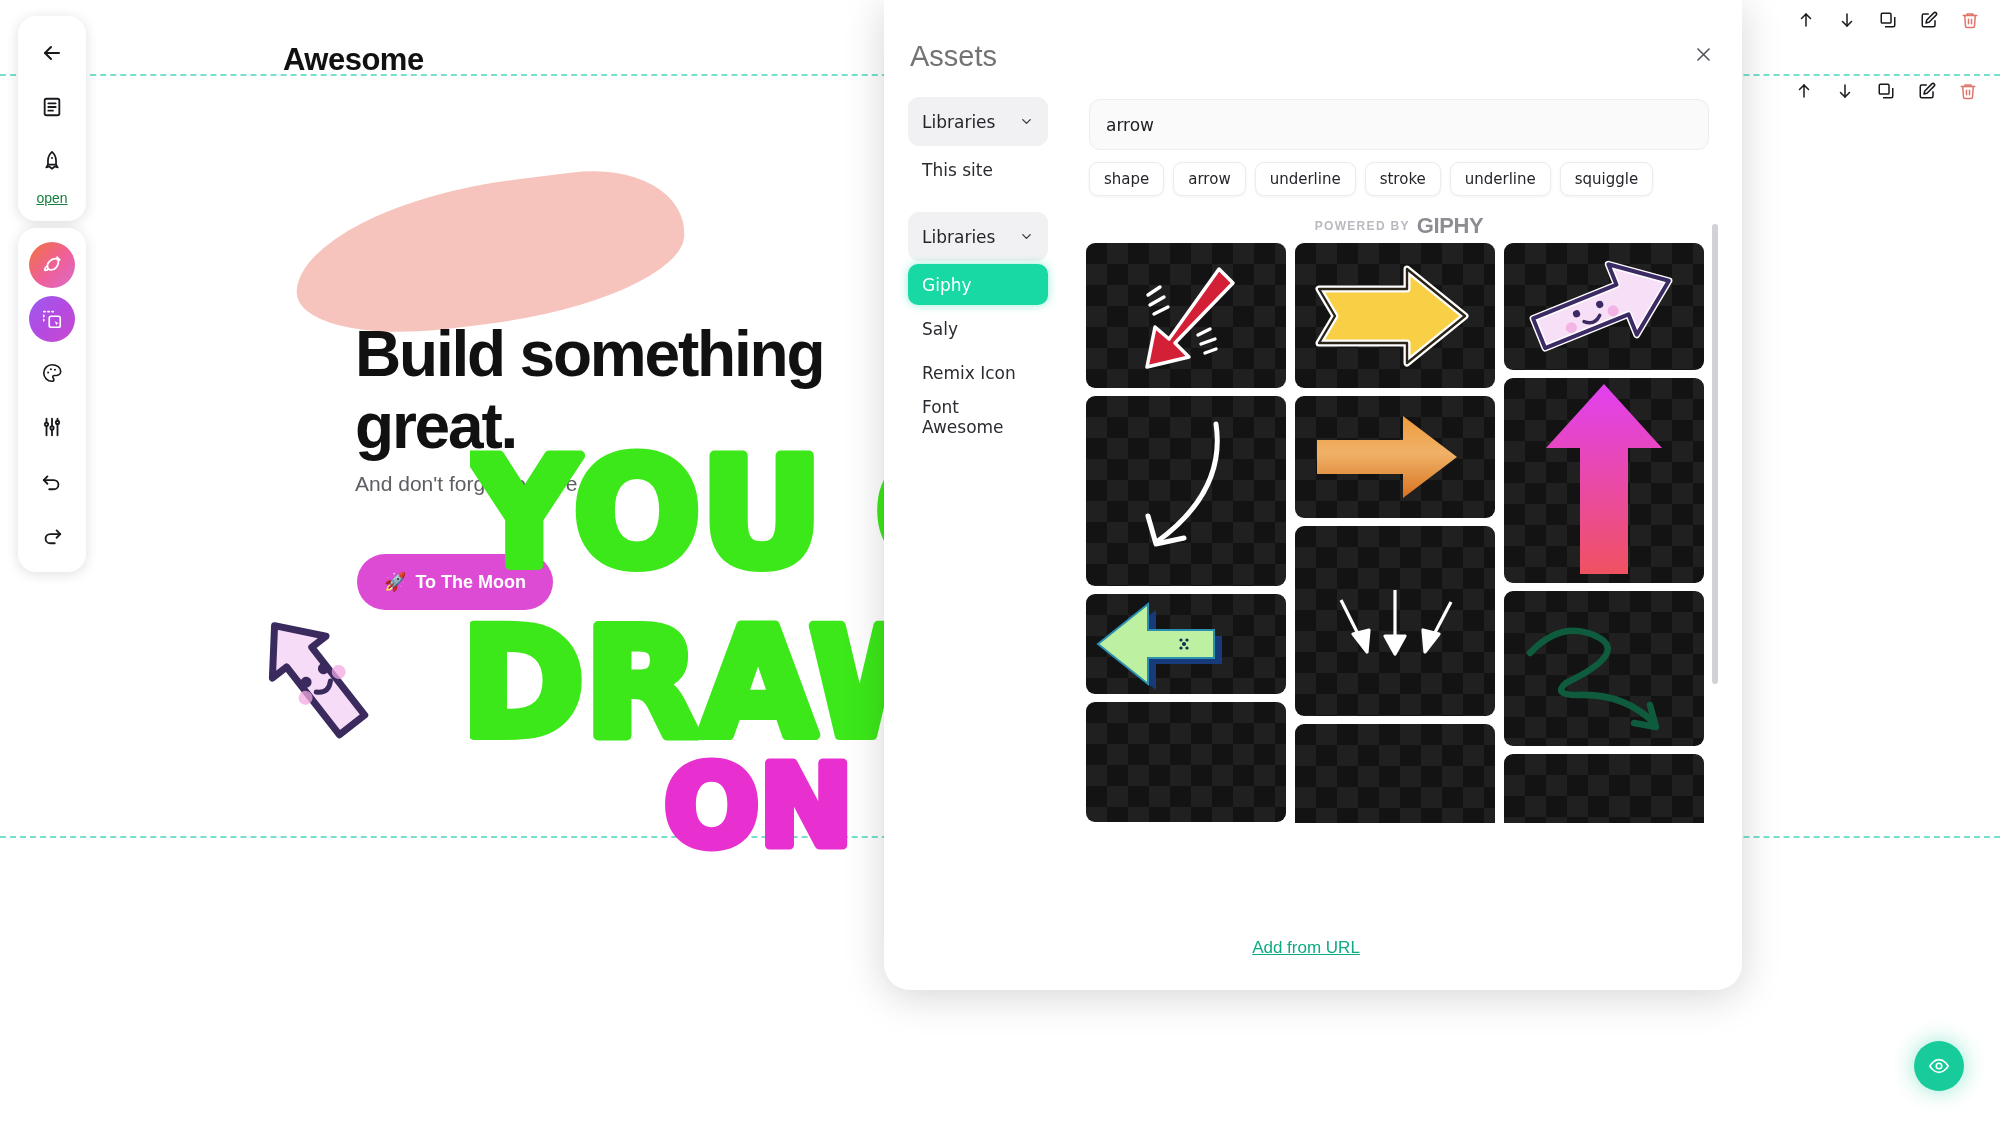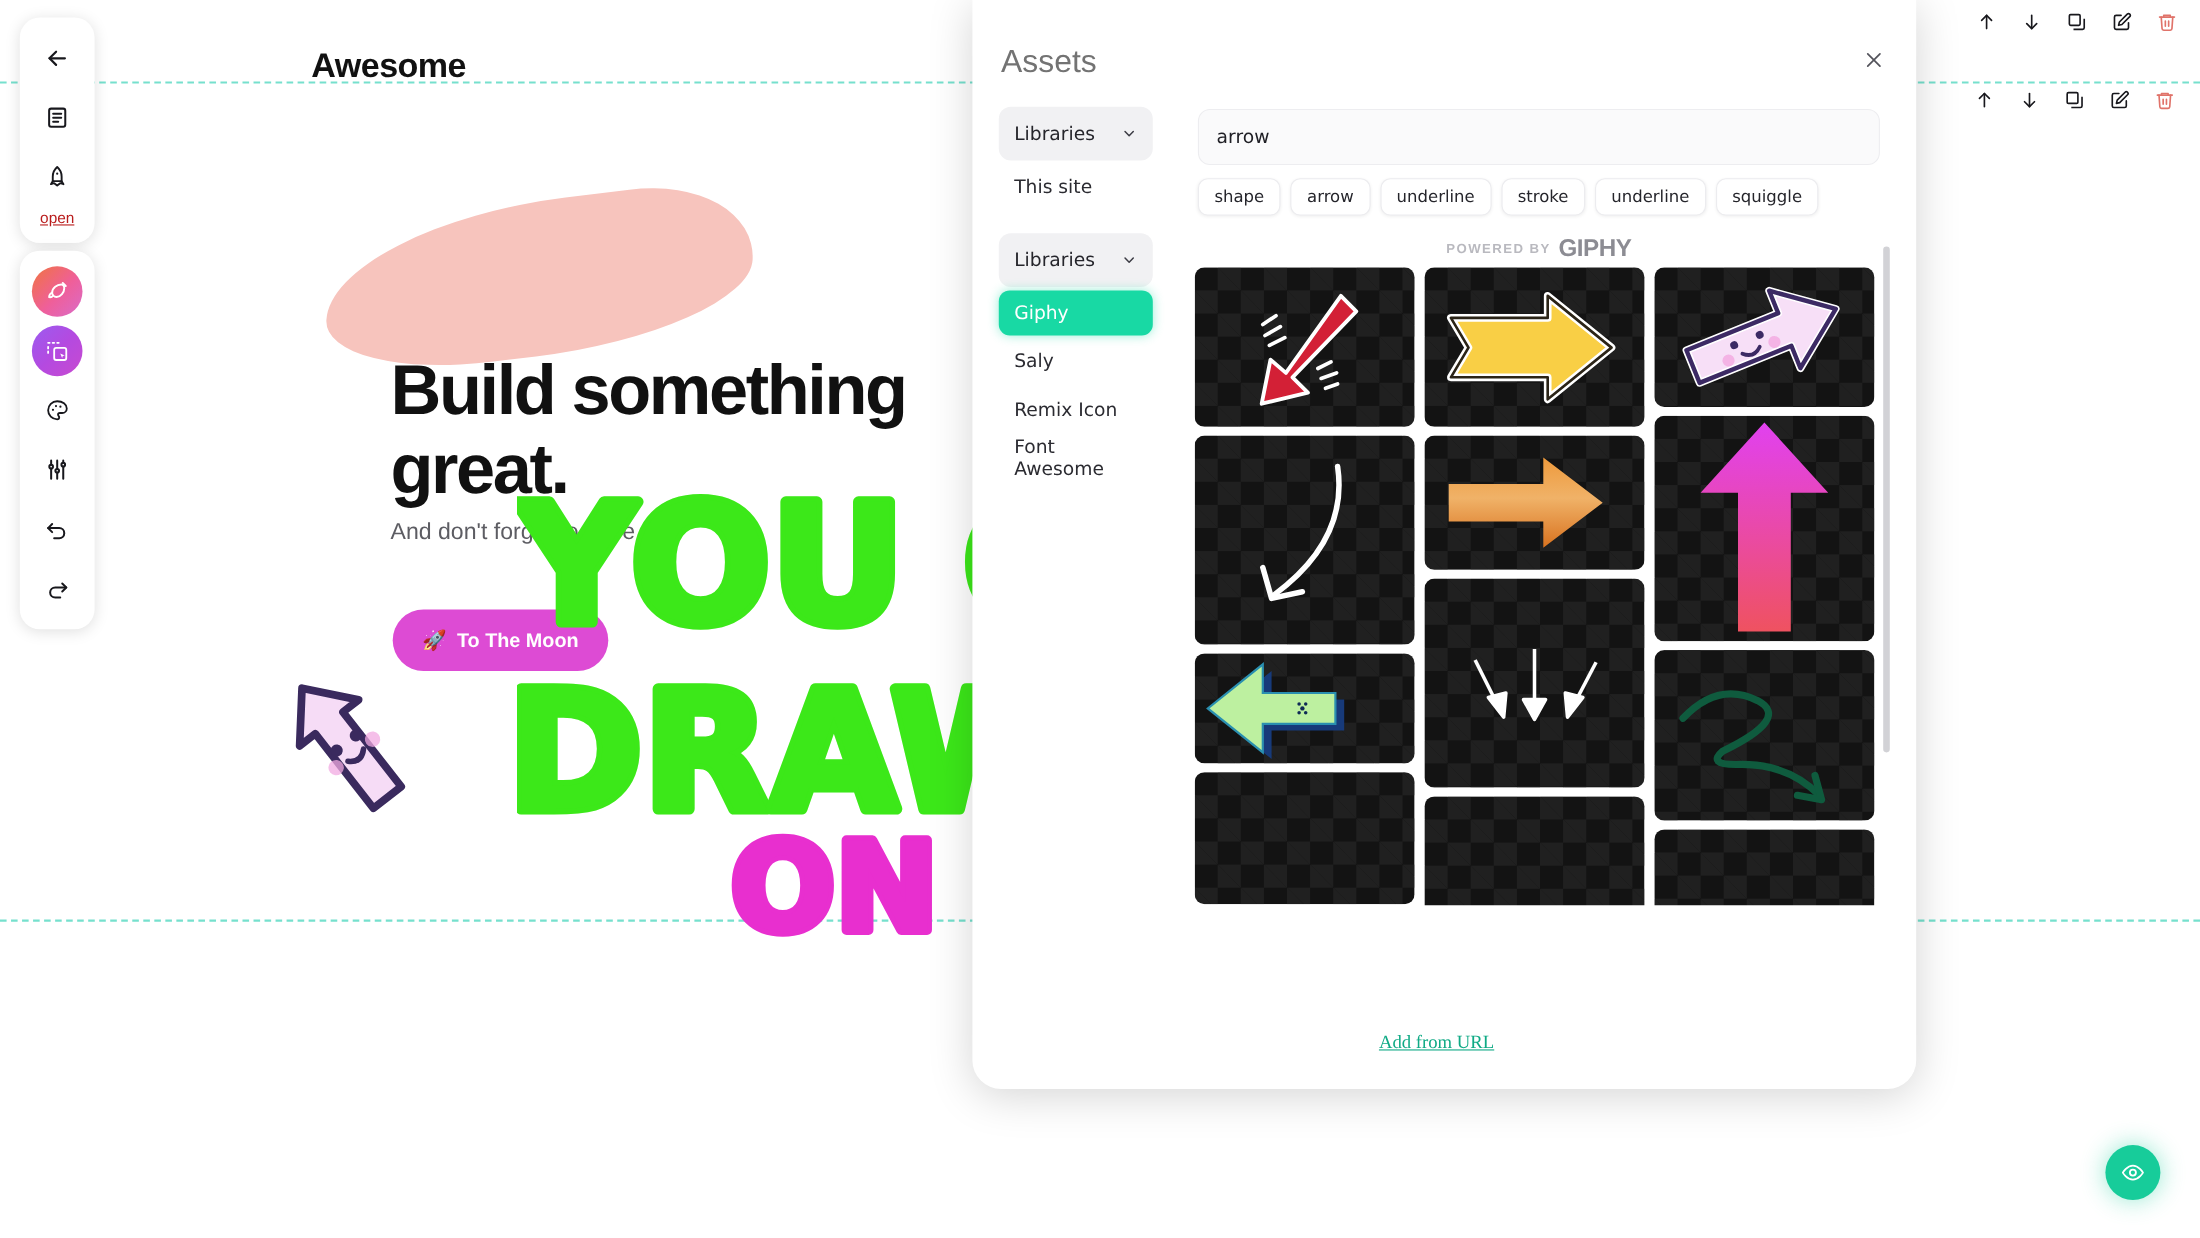--- a/index.html
+++ b/index.html
@@ -65,21 +65,21 @@
   #toolgroup-top { top:16px; }
   #toolgroup-bottom { top:228px; }
   .toolbtn {
     width:46px; height:46px; margin:4px 0; border-radius:50%;
     display:flex; align-items:center; justify-content:center;
     cursor:pointer; background:transparent;
   }
   .toolbtn.grad1 { background:linear-gradient(135deg,#f0743f 0%,#ef5f9a 55%,#d96cc9 100%); }
   .toolbtn.grad2 { background:linear-gradient(135deg,#9b5cf0 0%,#b44ae0 50%,#c84ad0 100%); }
   .openlink {
-    font-size:14px; color:#b91c1c; text-decoration:underline;
+    font-size:14px; color:#15803d; text-decoration:underline;
     font-family:"Liberation Sans",sans-serif; cursor:pointer; margin:2px 0 5px;
   }
 
   
   .actionrow { position:absolute; display:flex; gap:5px; }
   #actionrow-1 { right:12px; top:2px; }
   #actionrow-2 { right:14px; top:73px; }
   .actbtn {
     width:36px; height:36px; border-radius:50%;
     display:flex; align-items:center; justify-content:center;
@@ -187,21 +187,21 @@
     background:#f4f4f6; border-radius:12px;
     display:flex; align-items:center; justify-content:center;
     font-size:18px; color:#2a2a30; cursor:pointer;
     font-family:"DejaVu Sans", sans-serif;
   }
   .dropzone .browse { text-decoration:underline; margin-left:6px; cursor:pointer; }
   .addurl {
     position:absolute; left:906px; top:938px; width:800px;
     text-align:center; font-size:17px; color:#0faa85;
     text-decoration:underline; cursor:pointer;
-    font-family:Liberation Serif, serif;
+    font-family:Liberation Sans, sans-serif;
   }
 
   
   .fab {
     position:absolute; right:36px; bottom:34px;
     width:50px; height:50px; border-radius:50%;
     background:#17cc9a; display:flex; align-items:center; justify-content:center;
     box-shadow:0 0 22px rgba(23,204,154,.45); cursor:pointer;
   }
 </style>

